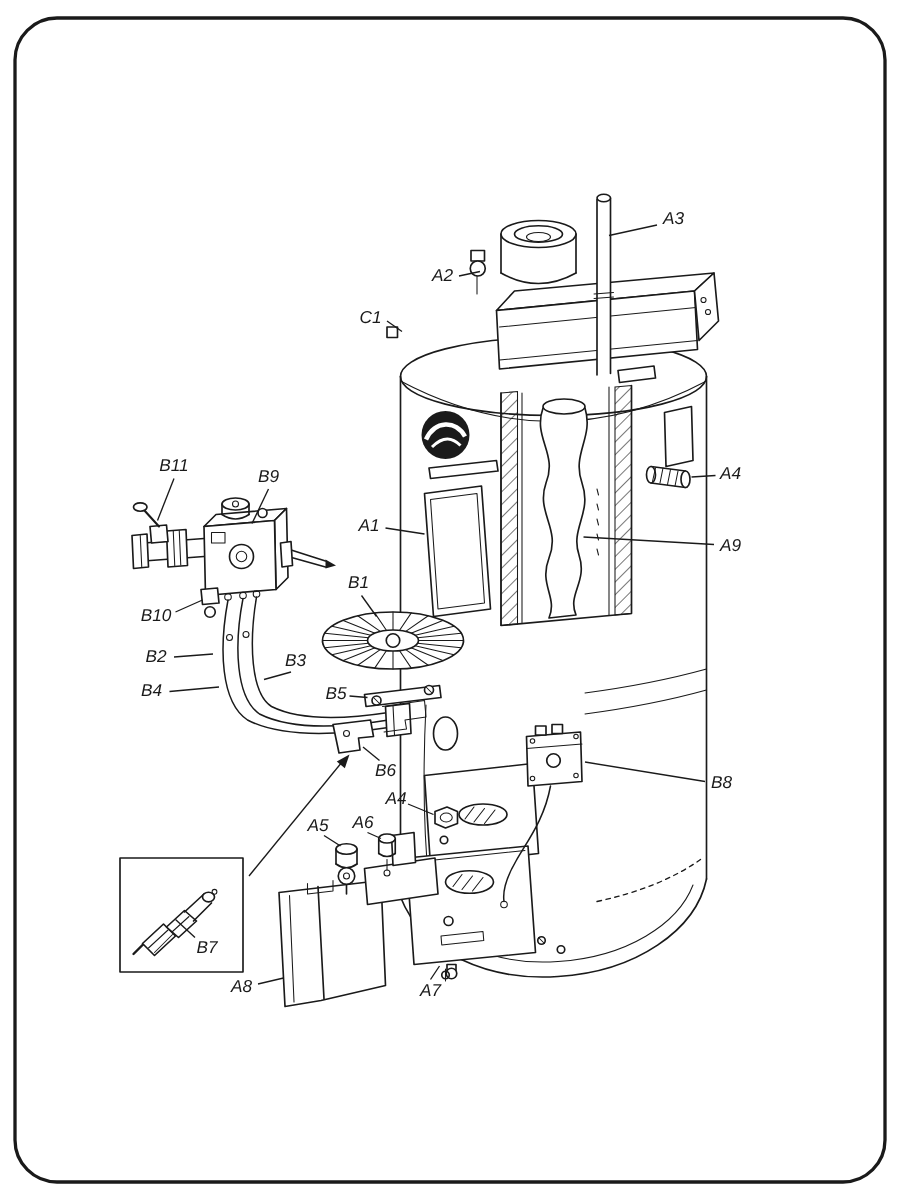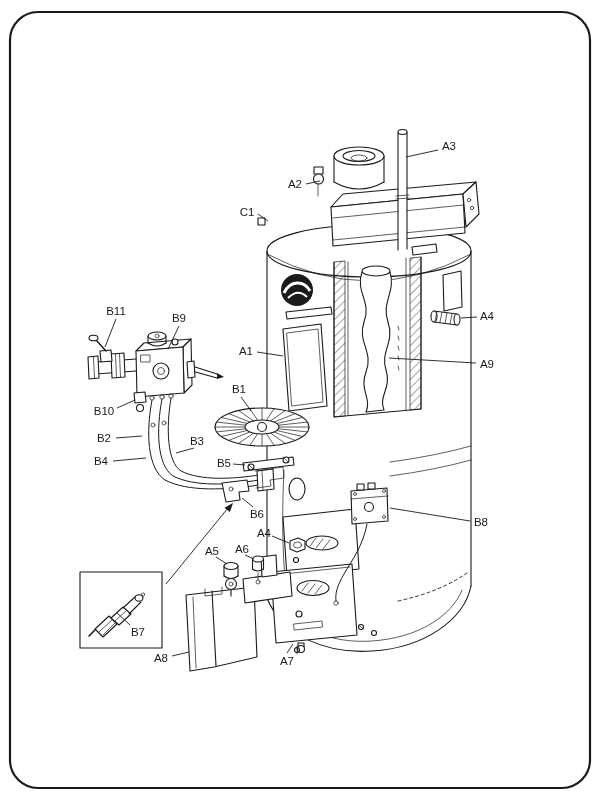--- a/index.html
+++ b/index.html
@@ -1,18 +1,18 @@
 <!DOCTYPE html>
 <html style="--ink: #1a1a1a; --bg: #ffffff;"><head>
 <meta charset="utf-8">
 <style>
   :root { --ink: #1a1a1a; --bg: #ffffff; }
   html,body { margin:0; padding:0; background:var(--bg); }
   .page { position:relative; width:600px; height:800px; background:var(--bg);
-          font-family:"Liberation Sans", sans-serif; overflow:hidden; }
+          font-family:"Liberation Sans", sans-serif; overflow:hidden;font-style:italic; }
   svg { position:absolute; left:0; top:0; }
   .ln  { fill:none; stroke:var(--ink); stroke-width:1.1; stroke-linecap:round; stroke-linejoin:round; }
   .thin{ stroke-width:0.7; }
   .wh  { fill:#fff; stroke:var(--ink); stroke-width:1.1; stroke-linejoin:round; }
   .bk  { fill:var(--ink); stroke:none; }
   .dash{ stroke-dasharray:3 3; stroke-width:0.9; }
   .leader { stroke:var(--ink); stroke-width:0.9; fill:none; }
   .callout { font-family:"Liberation Sans", sans-serif; font-size:11.5px; fill:var(--ink);
              text-anchor:middle; dominant-baseline:central; }
 </style>

